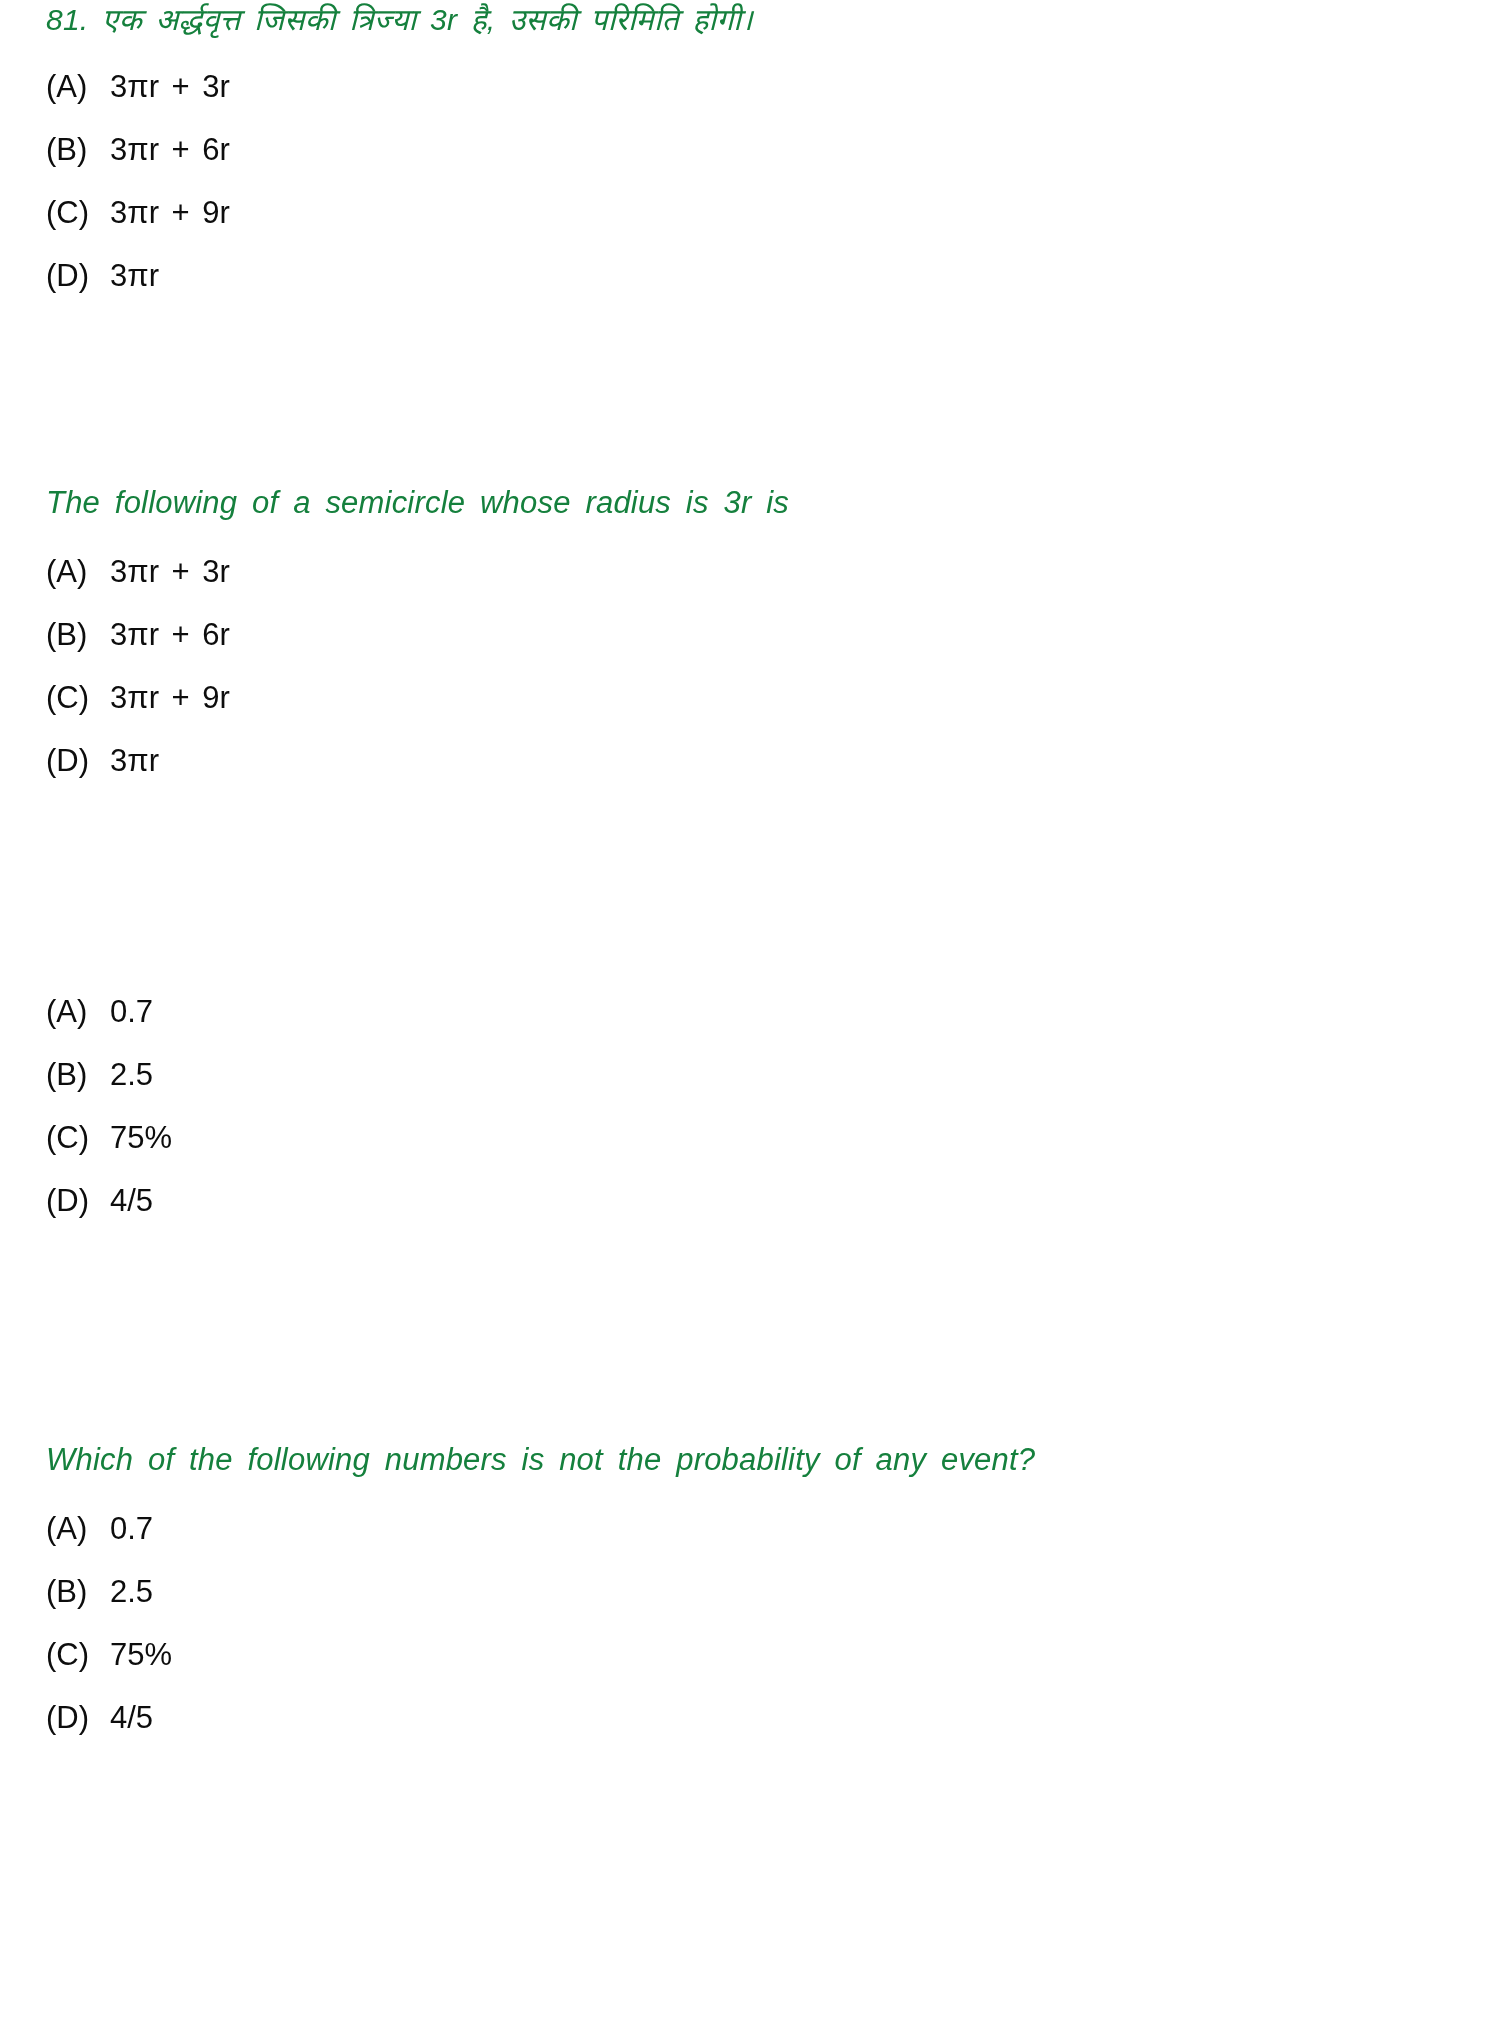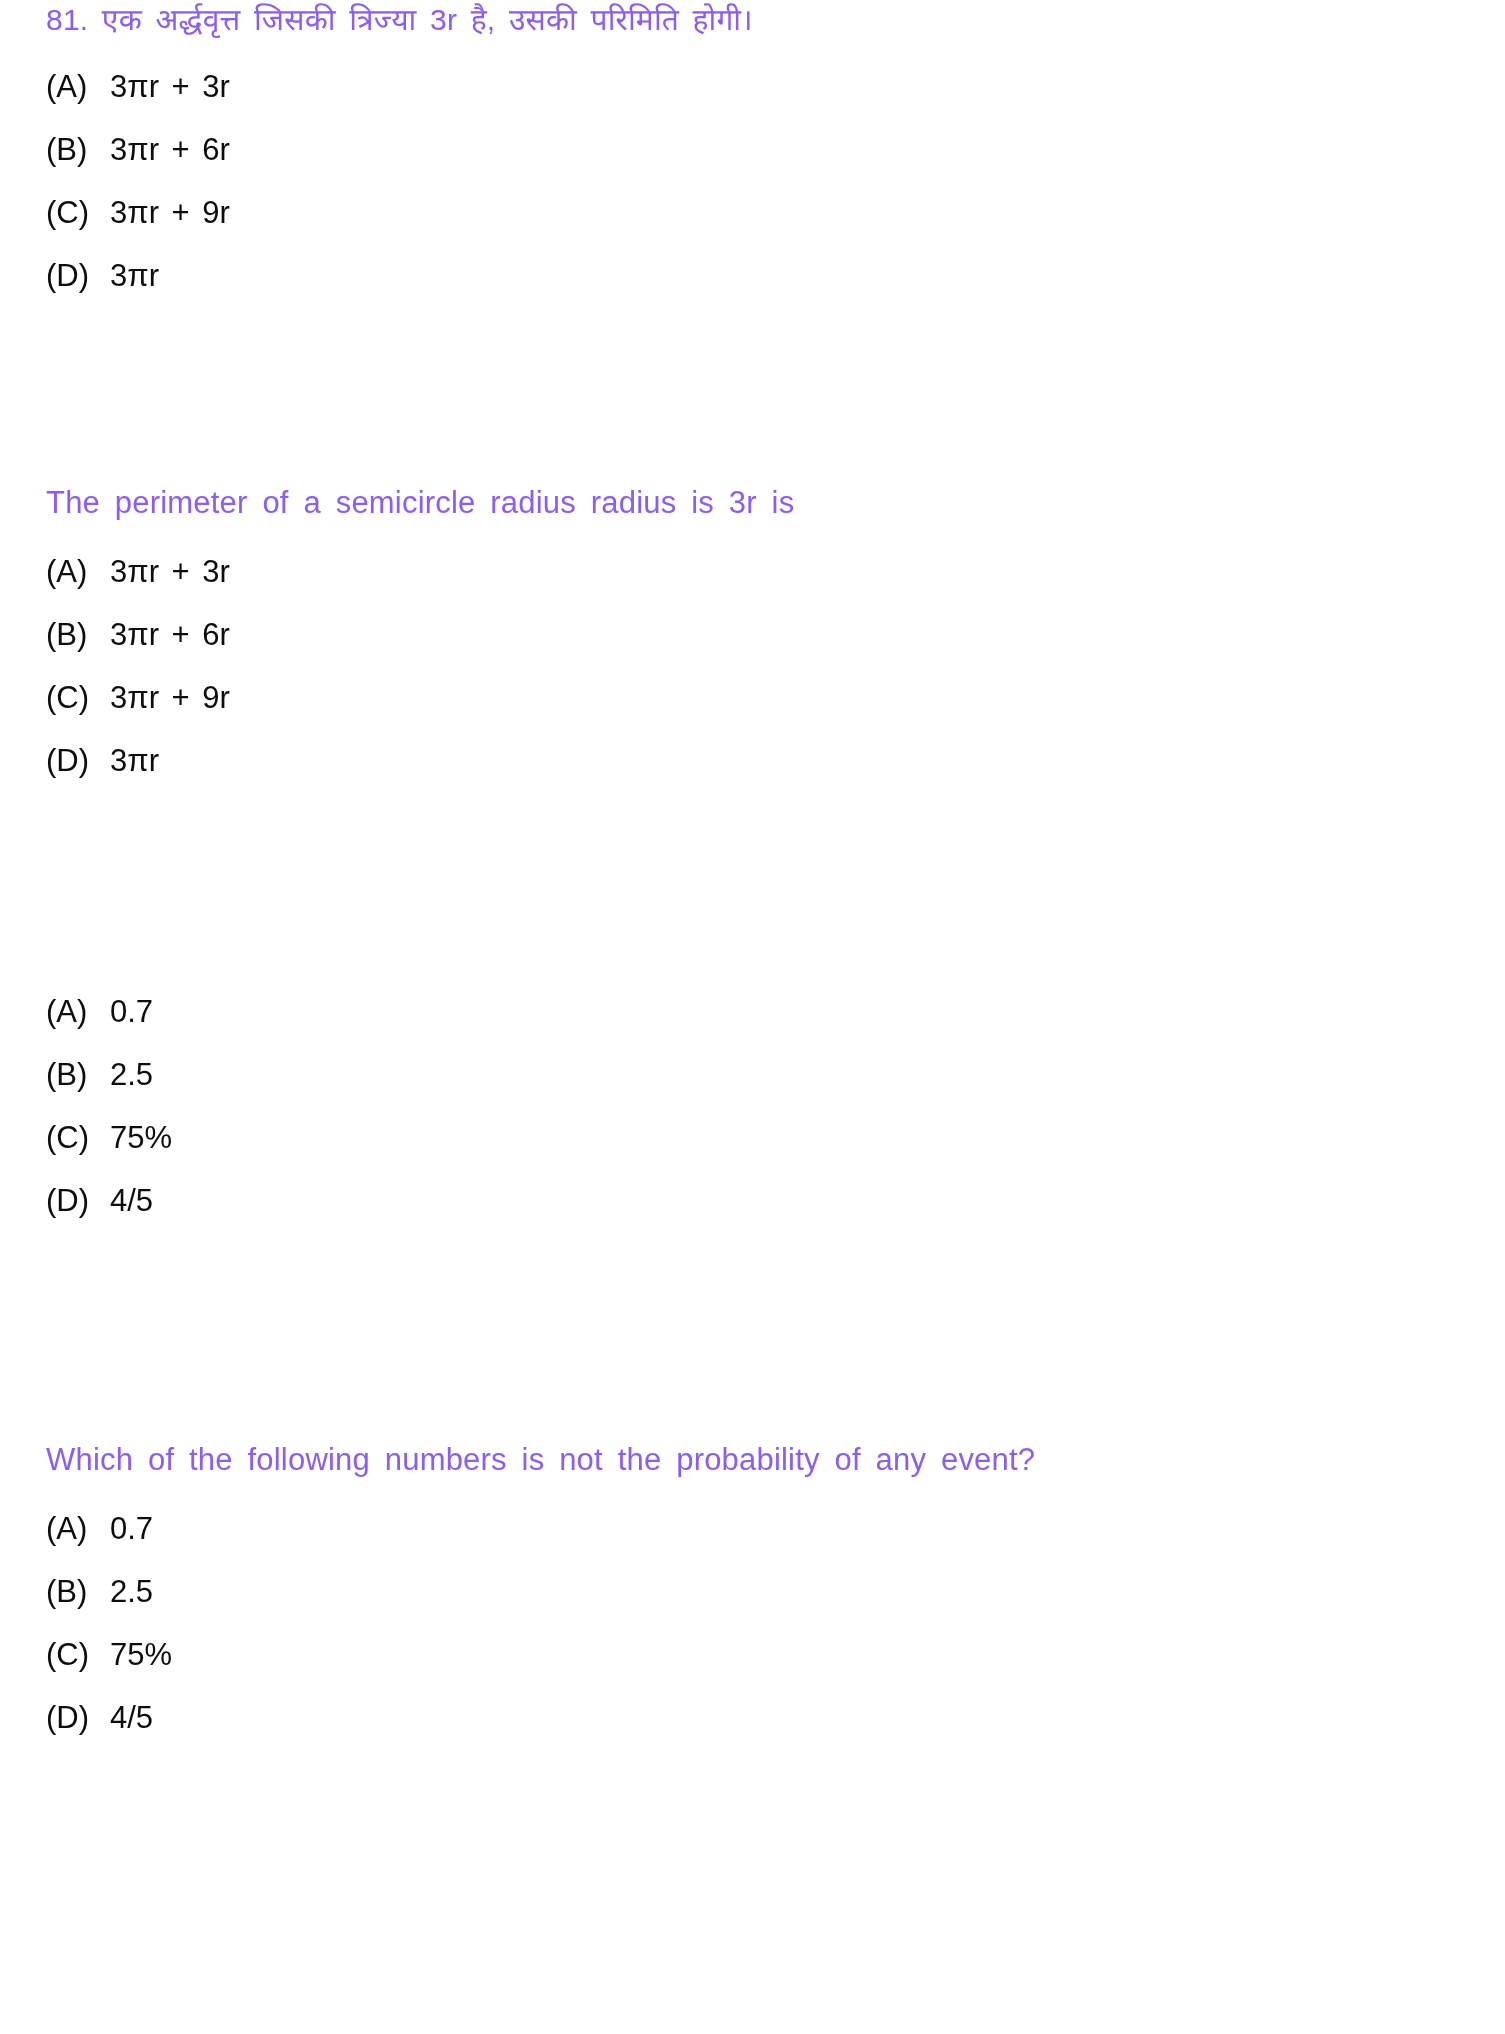--- a/index.html
+++ b/index.html
@@ -29,21 +29,22 @@
     position: absolute;
     left: 46px;
     right: 40px;
   }
 
   .qstem {
     font-size: 31px;
     line-height: 1.18;
     letter-spacing: 0.2px;
     white-space: nowrap;
-    color: #8b5cf6;
+    color: #15803d;
+    font-style: italic;
   }
   .qstem.hindi {
     font-family: "Liberation Sans", "DejaVu Sans", sans-serif;
     font-size: 30px;
     word-spacing: 5px;
   }
   .qstem.english {
     font-size: 31px;
     word-spacing: 6px;
   }
@@ -102,21 +103,21 @@
       <div class="opt-row">
         <div class="option">
           <span class="olabel">(D)</span>
           <span class="otext">3πr</span>
         </div>
       </div>
     </div>
   </div>
 
   <div class="qblock" style="top: 485px;">
-    <div class="qstem english">The perimeter of a semicircle radius radius is 3r is</div>
+    <div class="qstem english">The following of a semicircle whose radius is 3r is</div>
     <div class="options">
       <div class="opt-row">
         <div class="option">
           <span class="olabel">(A)</span>
           <span class="otext">3πr + 3r</span>
         </div>
       </div>
       <div class="opt-row">
         <div class="option">
           <span class="olabel">(B)</span>

